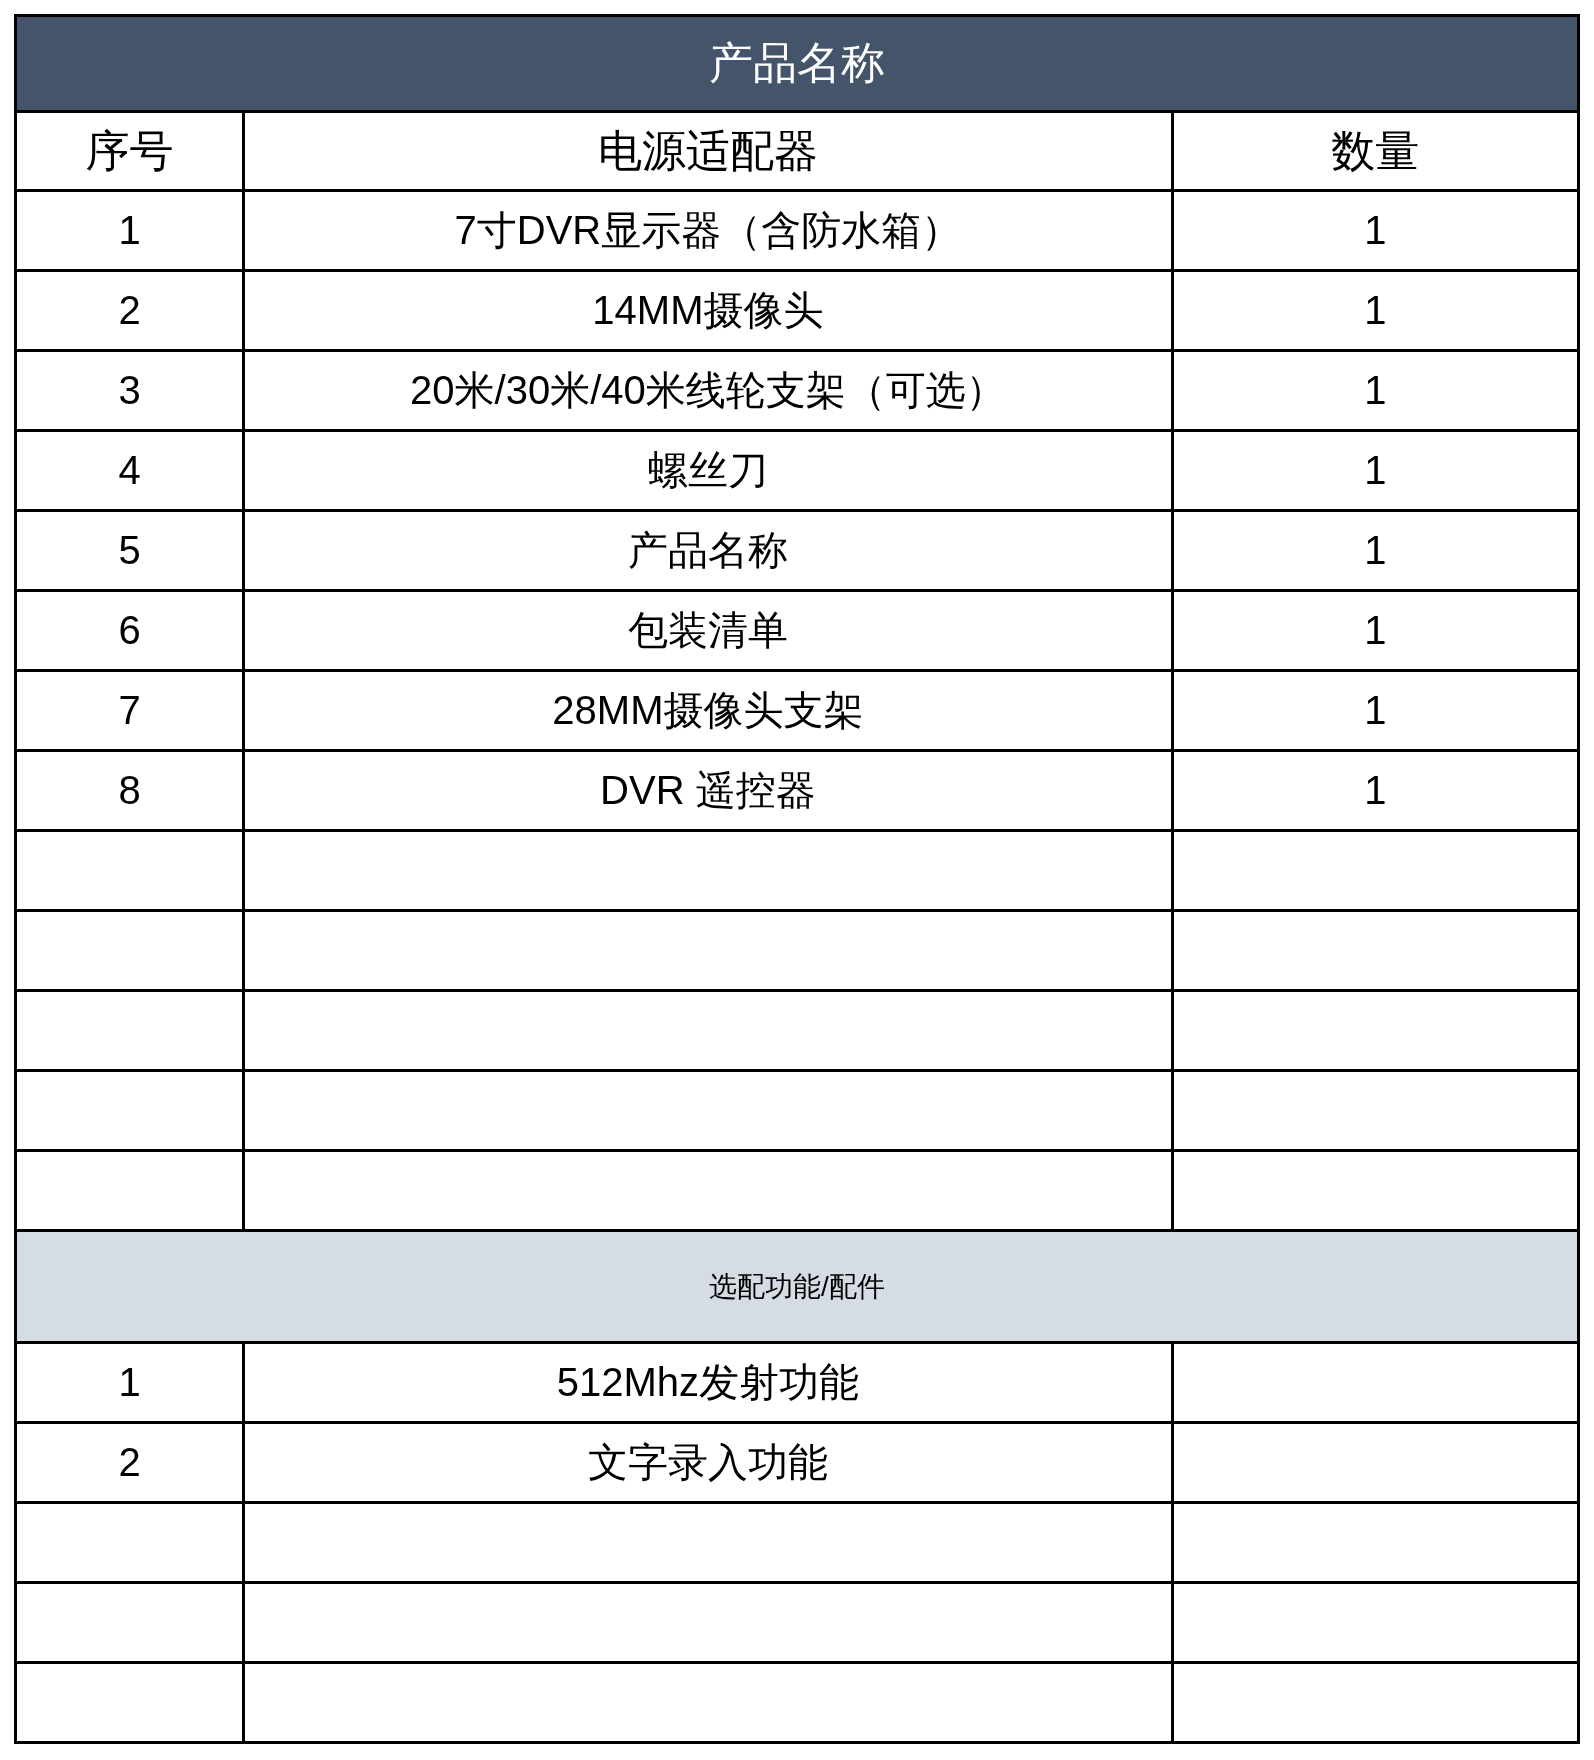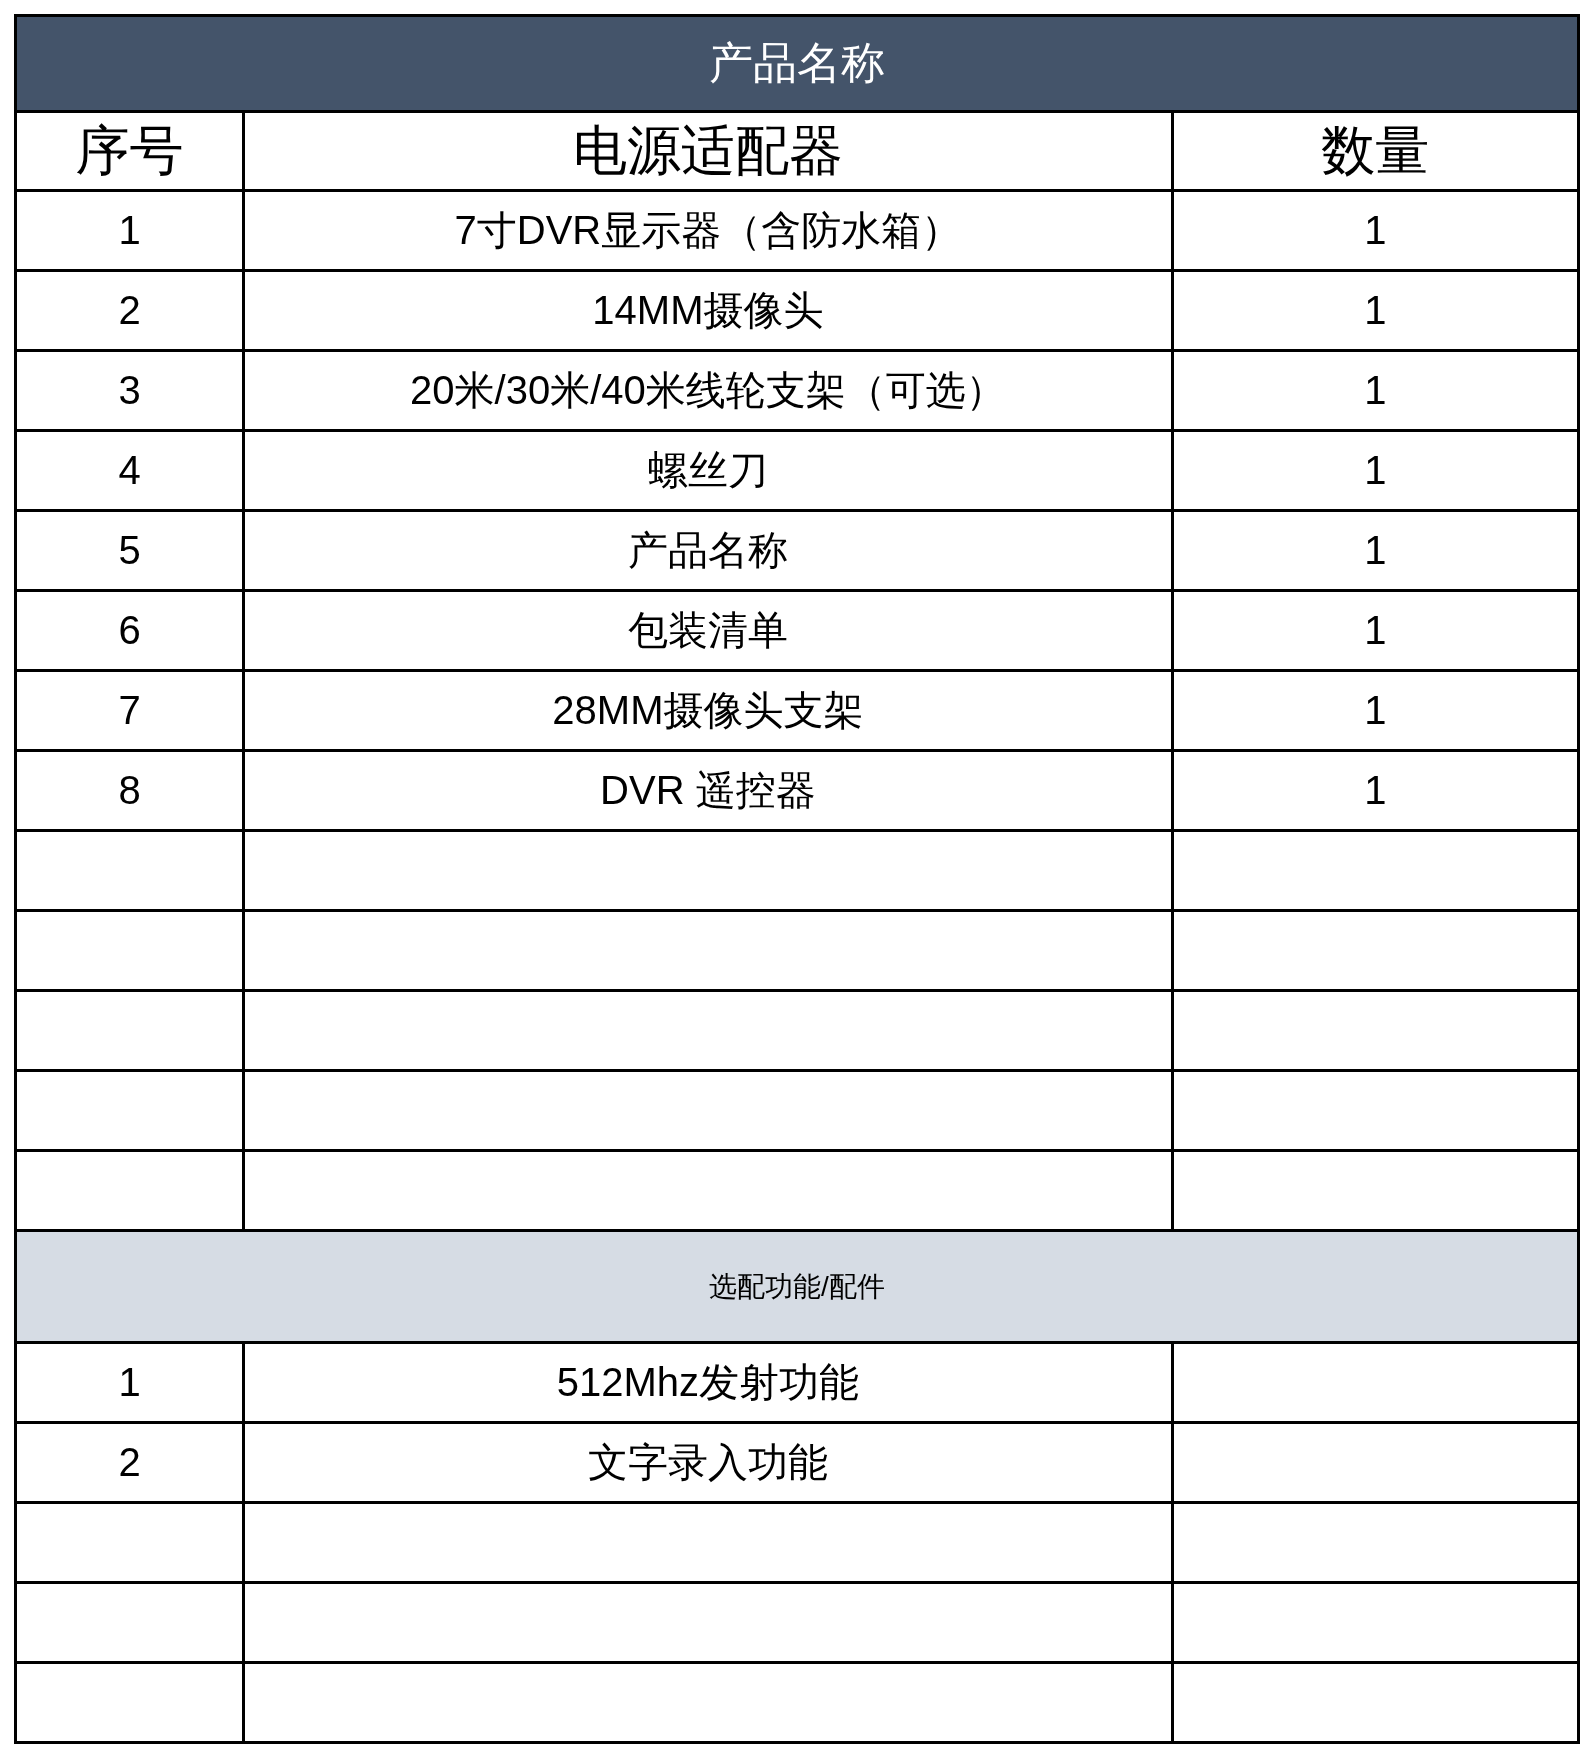--- a/index.html
+++ b/index.html
@@ -36,21 +36,21 @@
   col.c3 { width: 26%;   }
 
   tr.title-row td {
     height: 93px;
     background: #44546A;
     color: #ffffff;
     font-size: 44px;
   }
   tr.colhead-row td {
     height: 76px;
-    font-size: 54px;
+    font-size: 44px;
   }
   tr.data-row td {
     height: 77px;
     font-size: 40px;
   }
   tr.section-row td {
     height: 109px;
     background: #D6DCE4;
     color: #000000;
     font-size: 28px;

